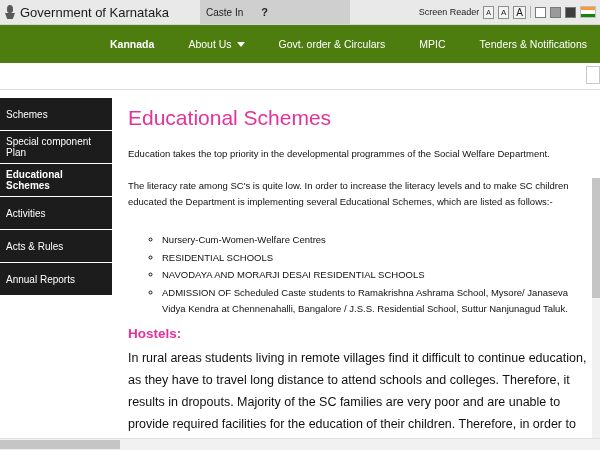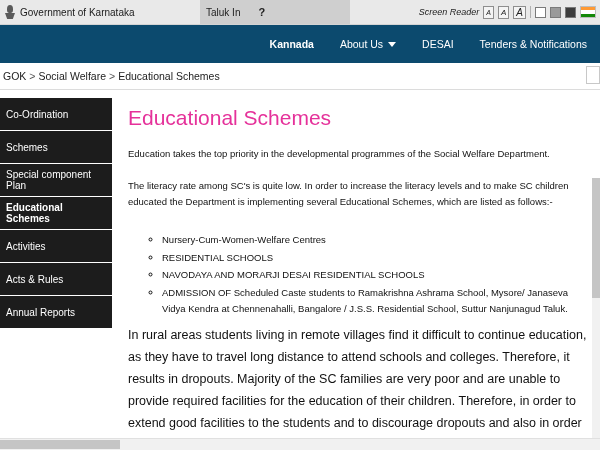--- a/index.html
+++ b/index.html
@@ -41,21 +41,21 @@
   }
   .gov-emblem:after {
     content: "";
     position: absolute;
     left: 1px; top: 9px;
     width: 10px; height: 6px;
     background: #5a5a5a;
     clip-path: polygon(0 0, 100% 0, 78% 100%, 22% 100%);
   }
   .gov-title {
-    font-size: 10px;
+    font-size: 13px;
     color: #1a1a1a;
     white-space: nowrap;
   }
   .signin-block {
     position: absolute;
     left: 200px;
     top: 0;
     height: 24px;
     width: 150px;
     background: #cfcfcf;
@@ -78,21 +78,20 @@
   .screen-reader {
     position: absolute;
     right: 4px;
     top: 0;
     height: 24px;
     display: flex;
     align-items: center;
     gap: 4px;
     font-size: 9px;
     color: #222;
-    font-style: italic;
   }
   .sr-label { white-space: nowrap; }
   .sr-a {
     border: 1px solid #8e8e8e;
     background: #f4f4f4;
     padding: 0px 2px;
     line-height: 11px;
     font-size: 8px;
   }
   .sr-a.small { font-size: 7px; }
@@ -113,26 +112,26 @@
   .sr-flag {
     width: 14px; height: 10px;
     background: linear-gradient(#ff9933 0 33%, #ffffff 33% 66%, #138808 66% 100%);
     border: 1px solid #bdbdbd;
     display: inline-block;
   }
 
   
   .navbar {
     height: 38px;
-    background: #0c4a6e;
+    background: #4d7c0f;
     display: flex;
     align-items: center;
     justify-content: flex-end;
     padding-right: 0px;
-    gap: 0;
+    gap: 8px;
   }
   .nav-item {
     color: #ffffff;
     font-size: 10.5px;
     padding: 0 13px;
     line-height: 38px;
     white-space: nowrap;
     cursor: pointer;
     display: flex;
     align-items: center;
@@ -291,21 +290,21 @@
   }
 </style>
 </head>
 <body>
 
 <div class="topbar">
   <span class="gov-emblem"></span>
   <span class="gov-title">Government of Karnataka</span>
 
   <div class="signin-block">
-    <a class="signin-link" href="#">Taluk In</a>
+    <a class="signin-link" href="#">Caste In</a>
     <span class="help-icon">?</span>
   </div>
 
   <div class="screen-reader">
     <span class="sr-label">Screen Reader</span>
     <span class="sr-a small">A</span>
     <span class="sr-a">A</span>
     <span class="sr-a large">A</span>
     <span class="sr-sep"></span>
     <span class="sr-sq"></span>
@@ -317,40 +316,37 @@
 
 <div class="navbar">
   <div class="nav-item active">
     <span>Kannada</span>
   </div>
   <div class="nav-item">
     <span>About Us</span>
     <span class="caret-down"></span>
   </div>
   <div class="nav-item">
-    <span>DESAI</span>
+    <span>Govt. order &amp; Circulars</span>
+  </div>
+  <div class="nav-item">
+    <span>MPIC</span>
   </div>
   <div class="nav-item">
     <span>Tenders &amp; Notifications</span>
   </div>
 </div>
 
 <div class="crumbrow">
-  <span class="crumb">
-    <span>GOK</span><span class="sep">&gt;</span><span>Social Welfare</span><span class="sep">&gt;</span><span>Educational Schemes</span>
-  </span>
   <div class="search-box"></div>
 </div>
 
 <div class="content">
 
   <div class="sidebar">
-    <div class="side-item">
-      <span>Co-Ordination</span>
-    </div>
     <div class="side-item">
       <span>Schemes</span>
     </div>
     <div class="side-item">
       <span>Special component Plan</span>
     </div>
     <div class="side-item active">
       <span>Educational Schemes</span>
     </div>
     <div class="side-item">
@@ -370,20 +366,21 @@
     <p class="intro">Education takes the top priority in the developmental programmes of the Social Welfare Department.</p>
     <p class="intro">The literacy rate among SC's is quite low. In order to increase the literacy levels and to make SC children educated the Department is implementing several Educational Schemes, which are listed as follows:-</p>
 
     <ul class="scheme-list">
       <li>Nursery-Cum-Women-Welfare Centres</li>
       <li>RESIDENTIAL SCHOOLS</li>
       <li>NAVODAYA AND MORARJI DESAI RESIDENTIAL SCHOOLS</li>
       <li>ADMISSION OF Scheduled Caste students to Ramakrishna Ashrama School, Mysore/ Janaseva Vidya Kendra at Chennenahalli, Bangalore / J.S.S. Residential School, Suttur Nanjunagud Taluk.</li>
     </ul>
 
+    <h2 class="sub-head">Hostels:</h2>
     <p class="body-para">In rural areas students living in remote villages find it difficult to continue education, as they have to travel long distance to attend schools and colleges. Therefore, it results in dropouts. Majority of the SC families are very poor and are unable to provide required facilities for the education of their children. Therefore, in order to extend good facilities to the students and to discourage dropouts and also in order to educate and empower SC</p>
   </div>
 
   <div class="vscroll">
     <div class="thumb"></div>
   </div>
 </div>
 
 <div class="hscroll">
   <div class="thumb"></div>

